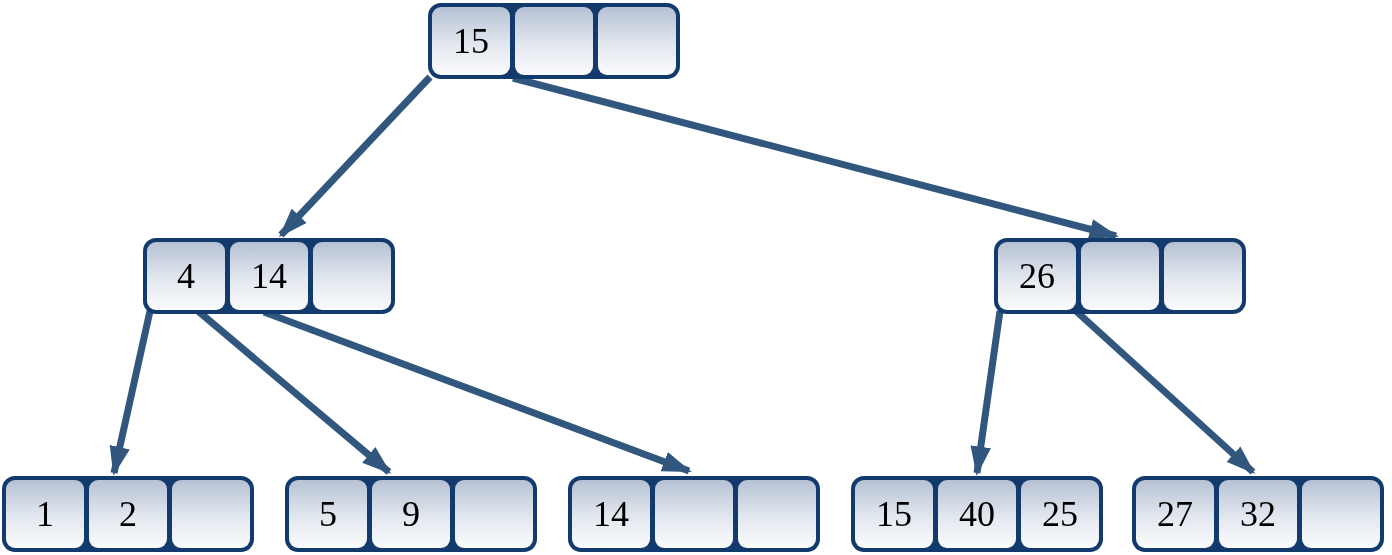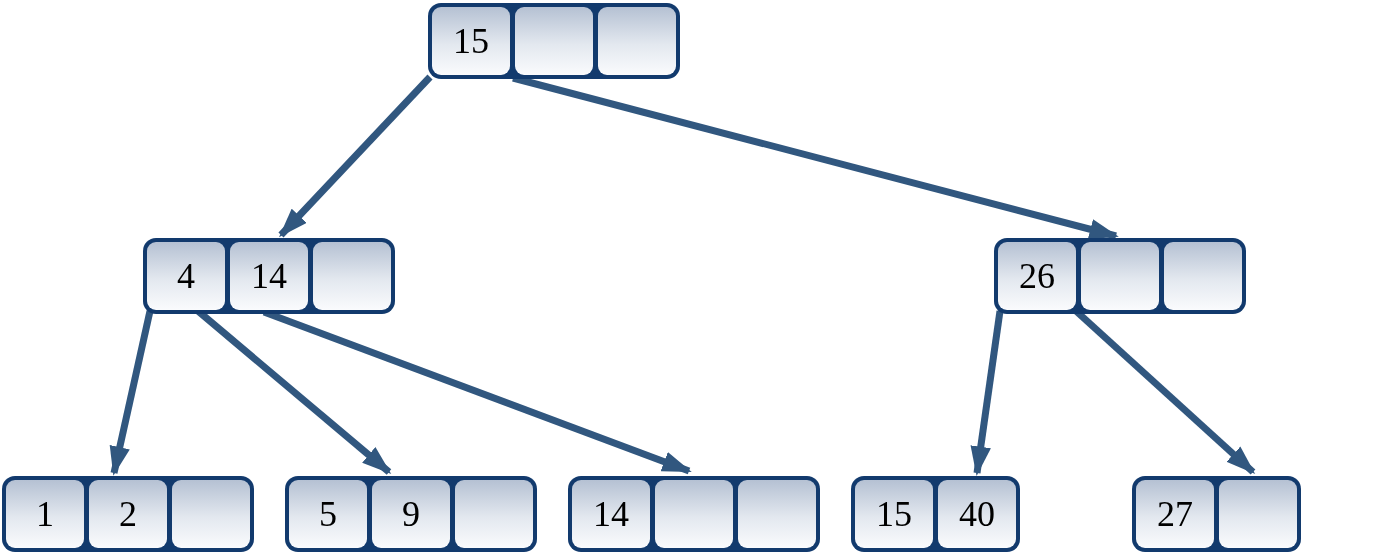--- a/index.html
+++ b/index.html
@@ -92,18 +92,20 @@
       <div class="cell"></div>
     </div>
     <div class="btree-node" style="left: 568px; top: 476px;">
       <div class="cell">14</div>
       <div class="cell"></div>
       <div class="cell"></div>
     </div>
     <div class="btree-node" style="left: 851px; top: 476px;">
       <div class="cell">15</div>
       <div class="cell">40</div>
+      <div class="cell">25</div>
     </div>
     <div class="btree-node" style="left: 1132px; top: 476px; text-align: right;">
       <div class="cell">27</div>
+      <div class="cell">32</div>
       <div class="cell"></div>
     </div>
   </div>
 
 </body></html>

